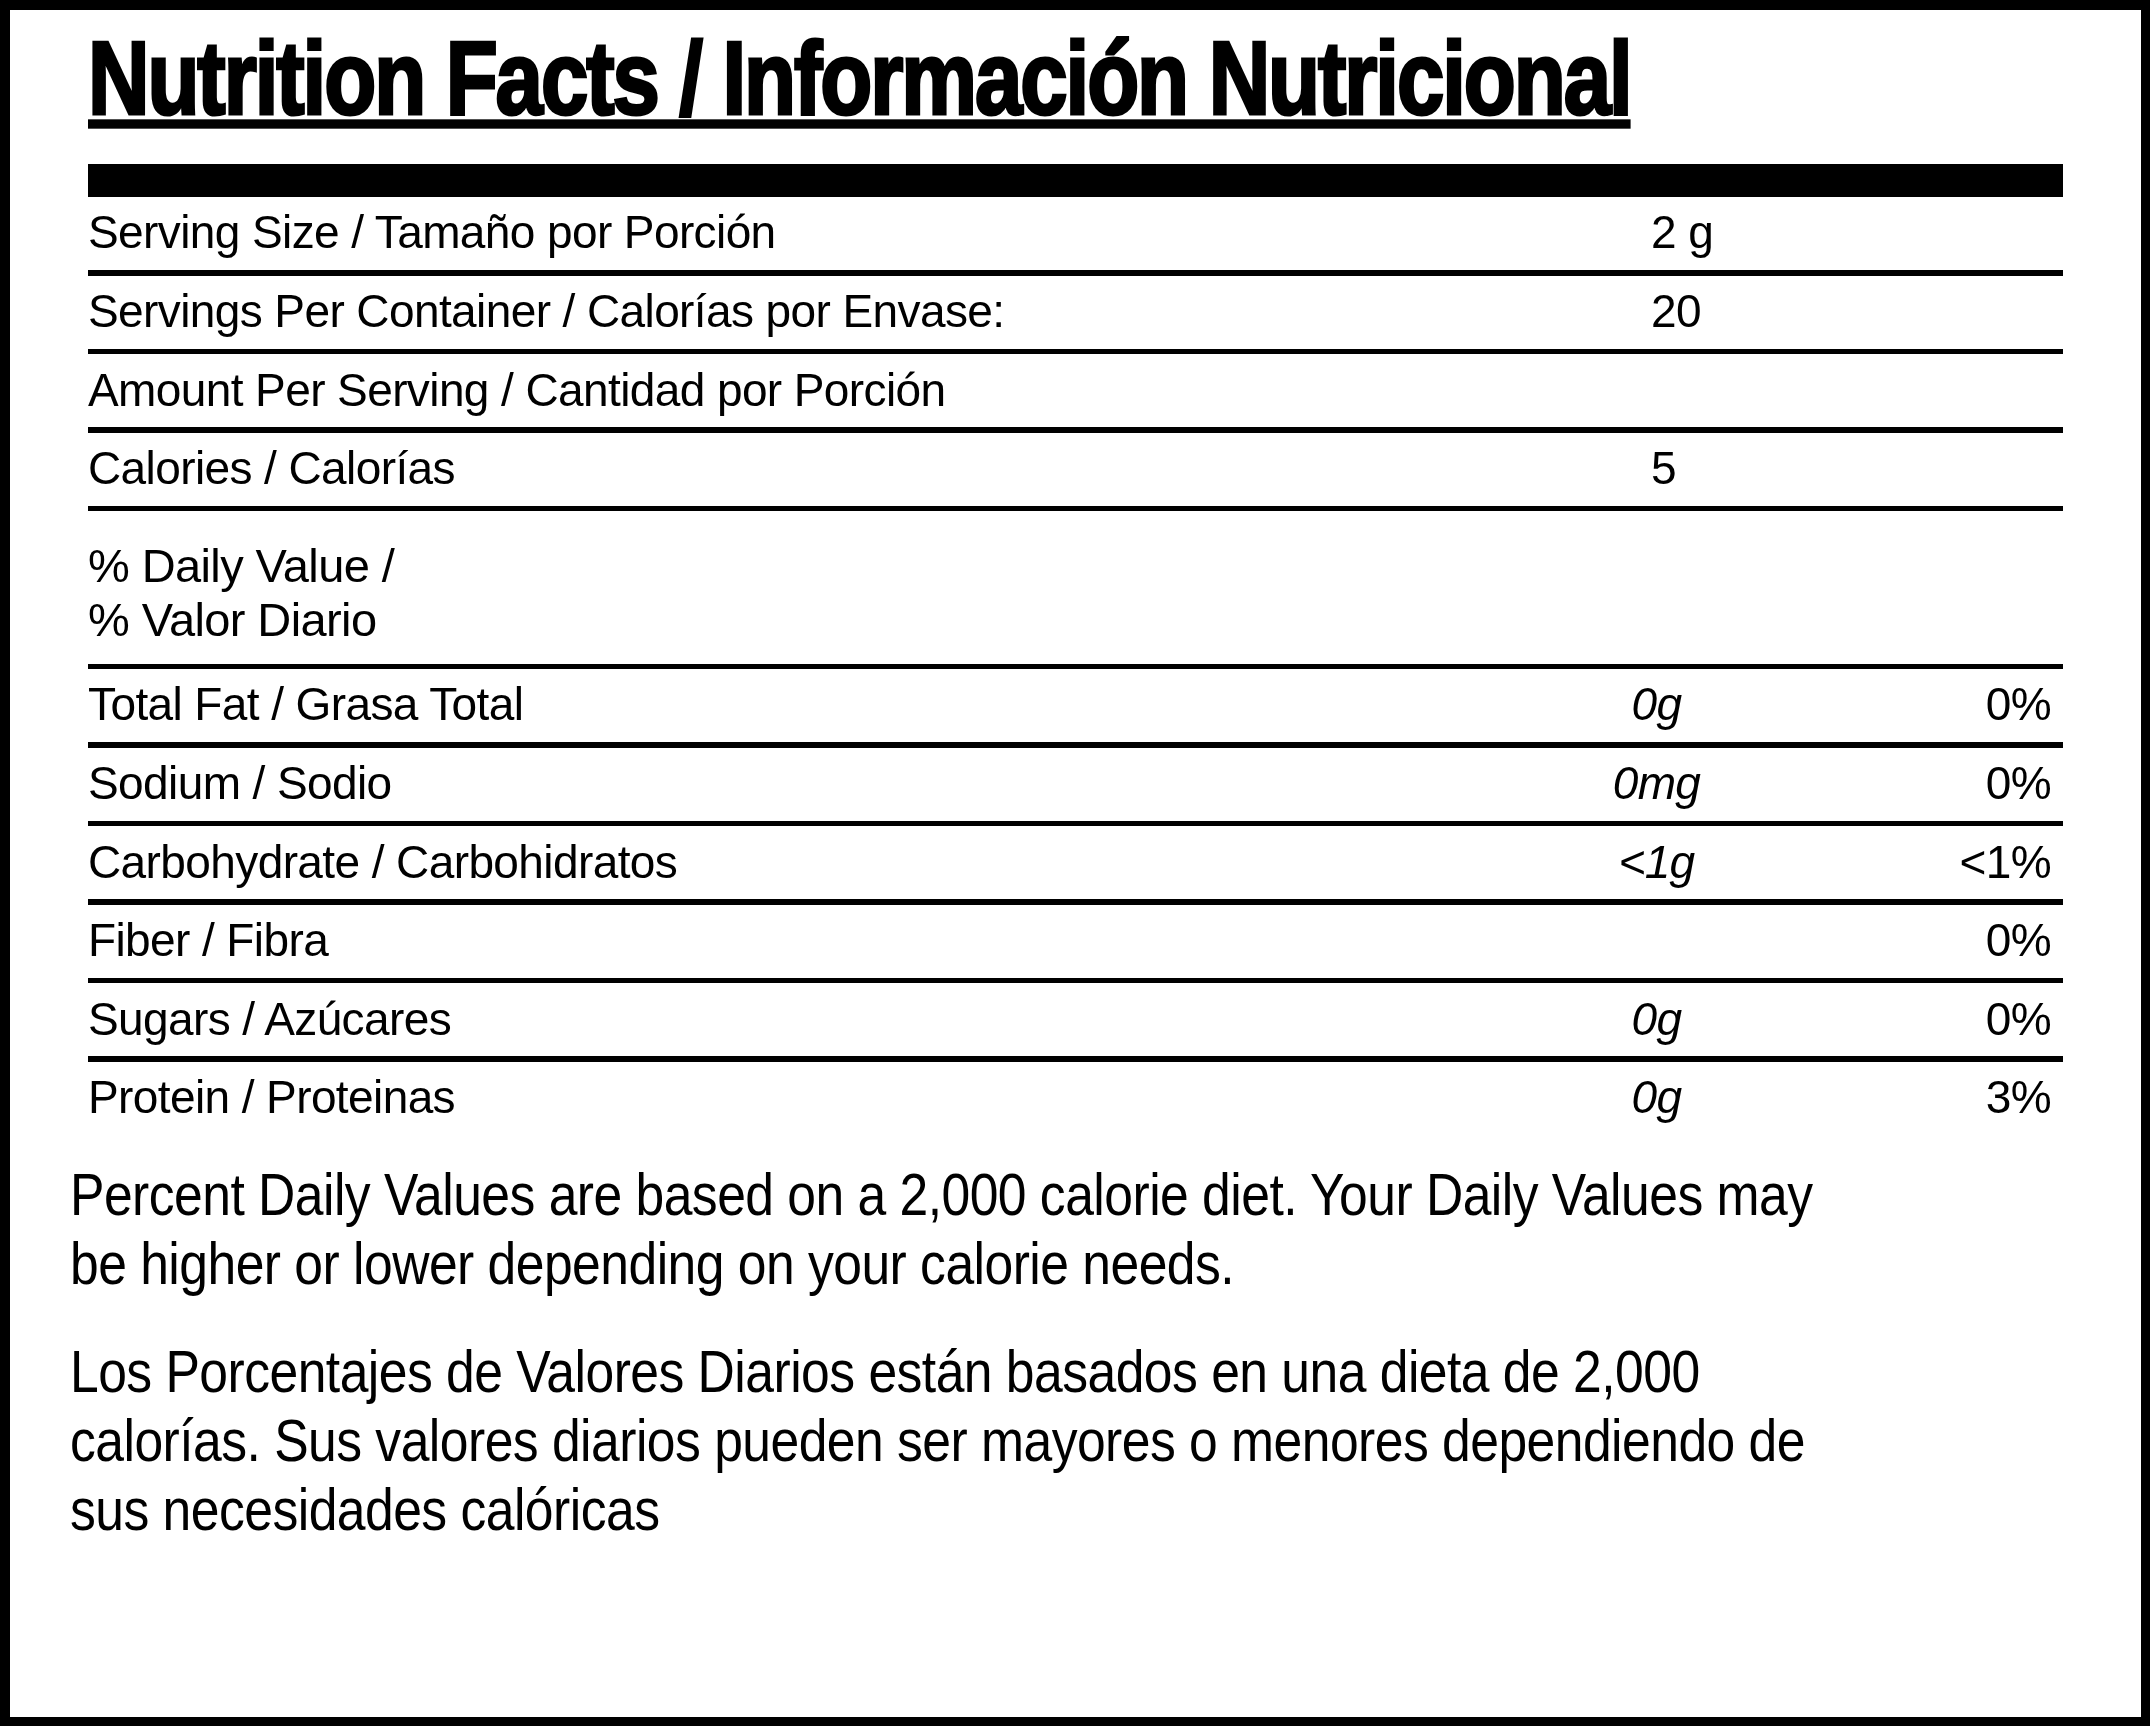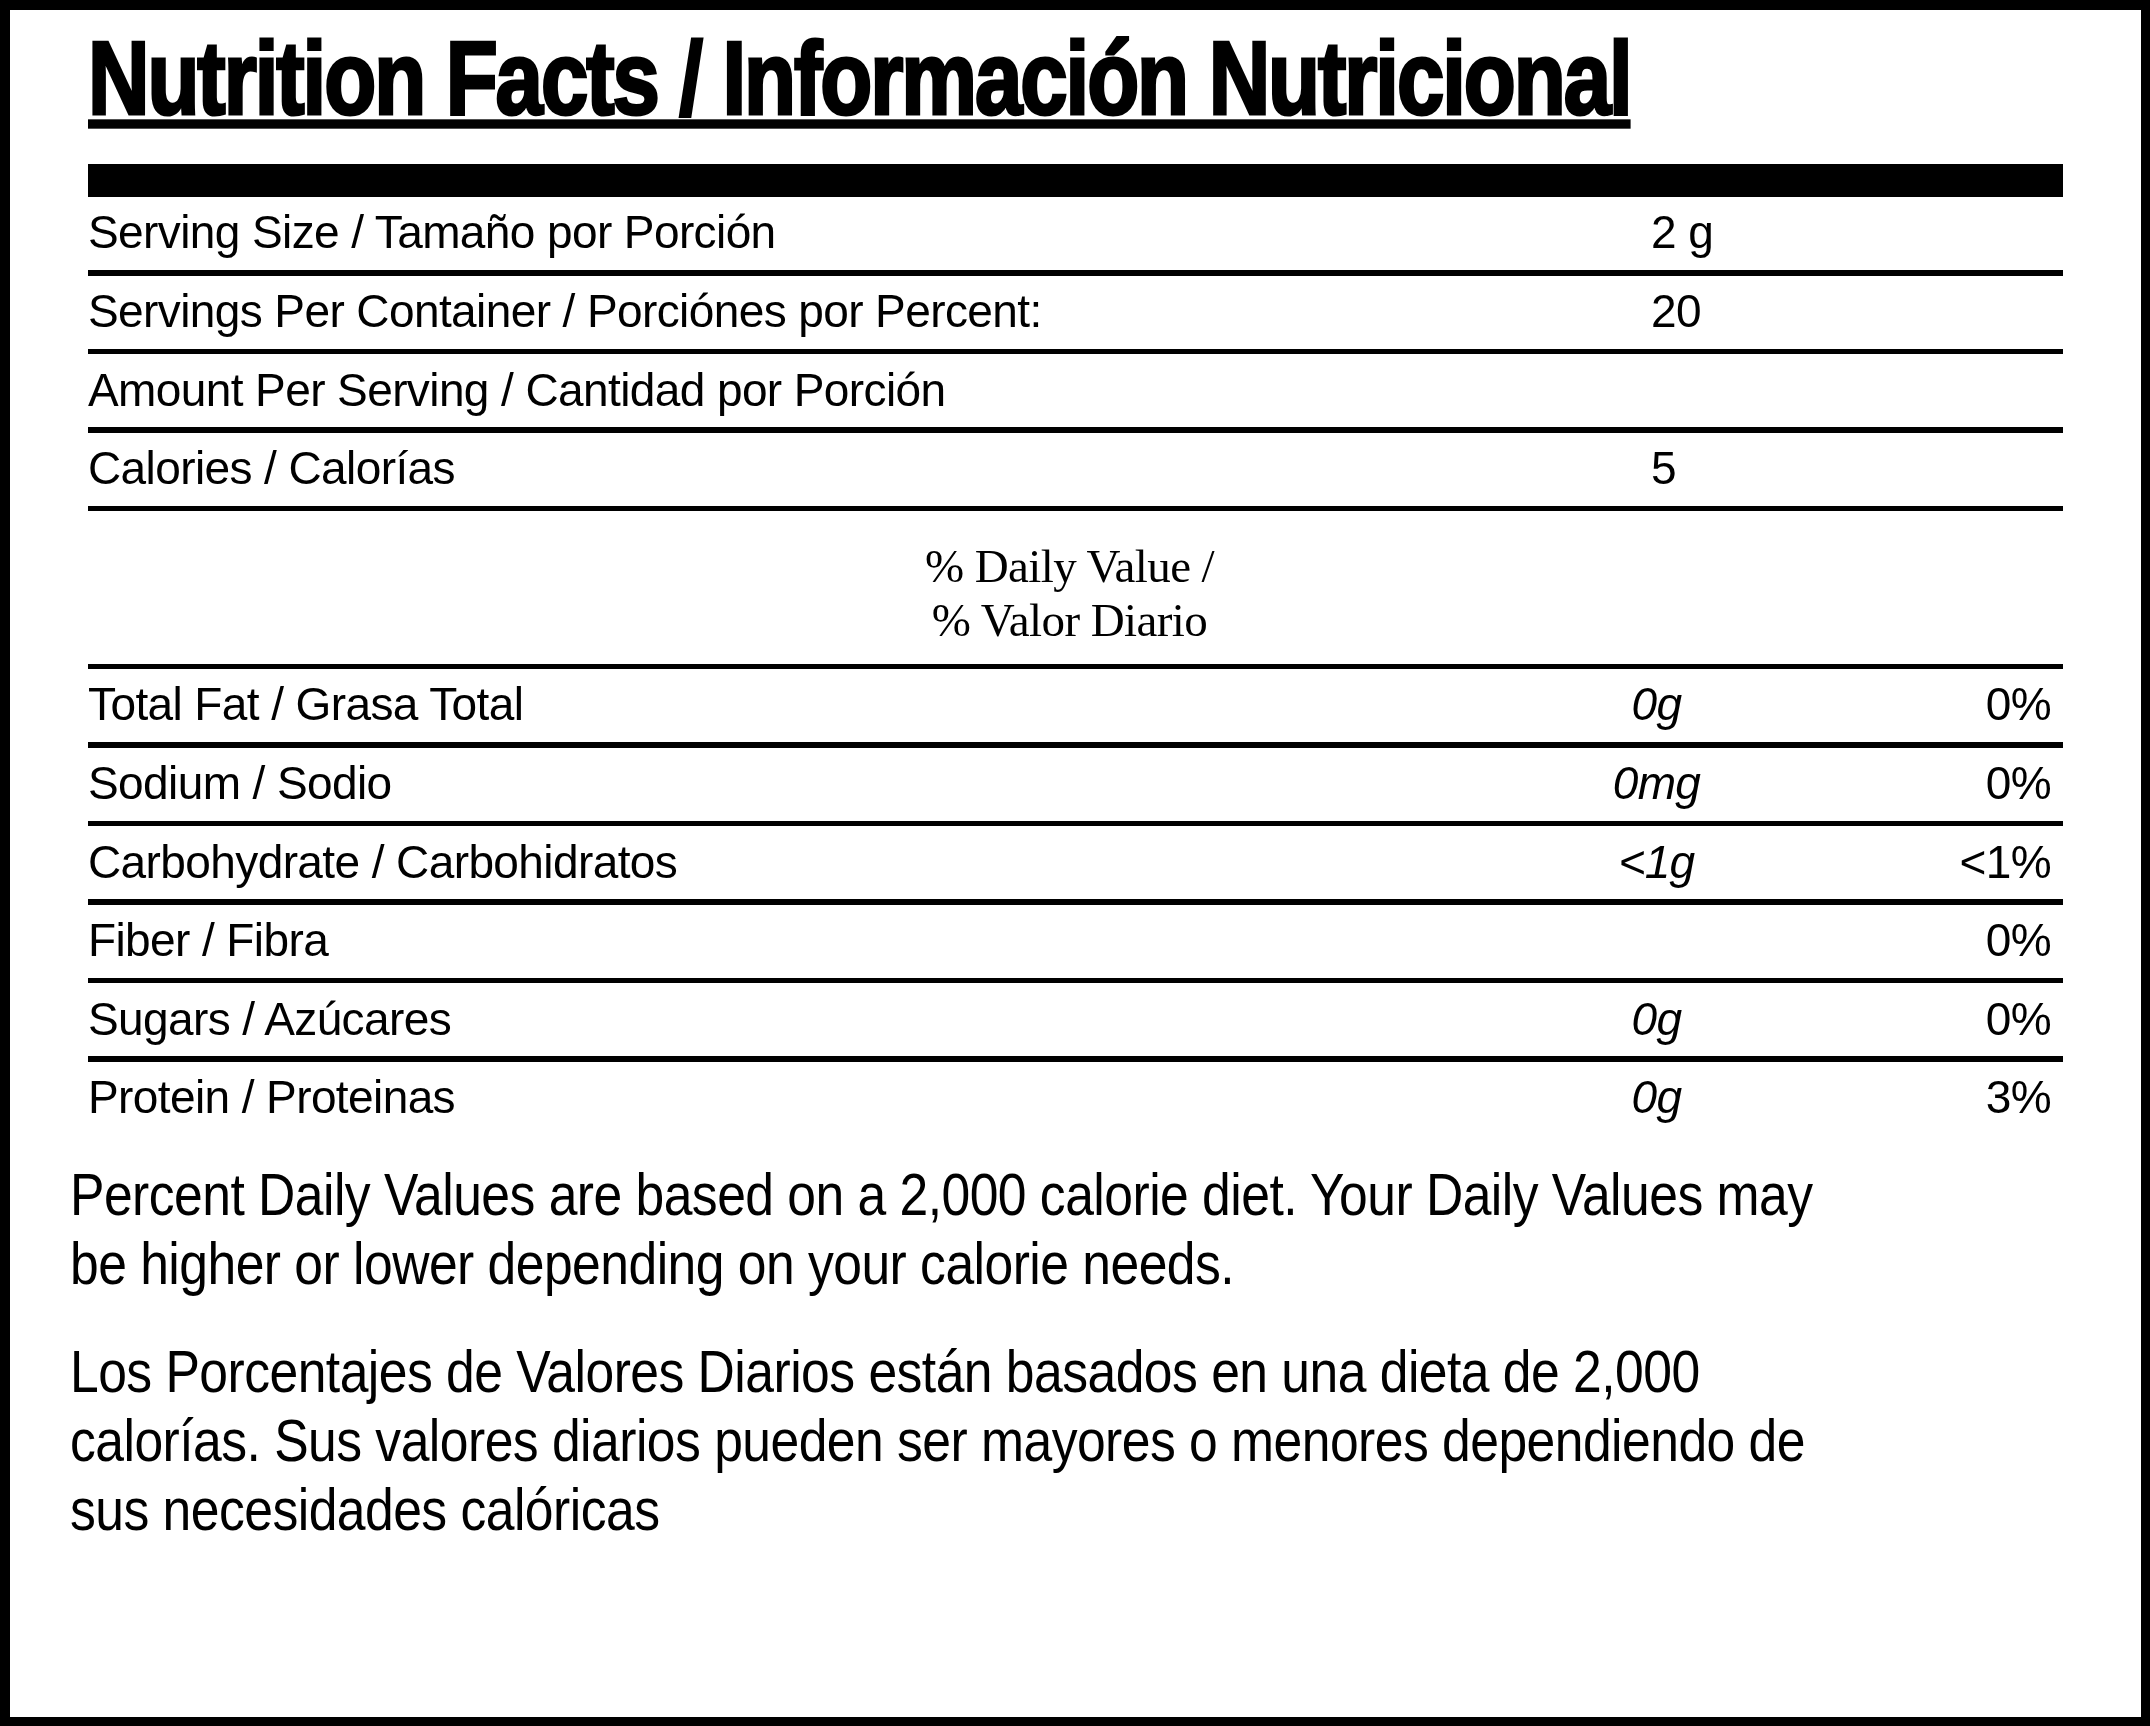--- a/index.html
+++ b/index.html
@@ -40,27 +40,26 @@
   .srow .spacer { flex: 1 1 auto; }
   .s-amount {
     flex: 0 0 auto;
     width: 502px;
     box-sizing: border-box;
     padding-left: 90px;
     text-align: left;
     white-space: nowrap;
   }
   .dv-header {
-    text-align: center;
+    text-align: left;
     font-size: 47px;
     line-height: 1.15;
     letter-spacing: -0.6px;
     padding: 27.5px 12px 16.7px 0;
     white-space: pre-line;
-    font-family: Liberation Serif, serif;
   }
   .nrow .lbl { flex: 1 1 auto; white-space: nowrap; }
   .n-amount { flex: 0 0 auto; width: 311px; text-align: center; white-space: nowrap; font-style: italic; }
   .n-pct {
     flex: 0 0 auto;
     width: 251px;
     box-sizing: border-box;
     padding-right: 12px;
     text-align: right;
     white-space: nowrap;
@@ -91,21 +90,21 @@
   <div class="tbl">
 
     <div class="srow">
       <span class="lbl">Serving Size / Tamaño por Porción</span>
       <span class="spacer"></span>
       <span class="s-amount">2 g</span>
     </div>
     <div class="rule"></div>
 
     <div class="srow">
-      <span class="lbl">Servings Per Container / Porciónes por Percent:</span>
+      <span class="lbl">Servings Per Container / Calorías por Envase:</span>
       <span class="spacer"></span>
       <span class="s-amount">20</span>
     </div>
     <div class="rule"></div>
 
     <div class="srow">
       <span class="lbl">Amount Per Serving / Cantidad por Porción</span>
       <span class="spacer"></span>
       <span class="s-amount"></span>
     </div>

